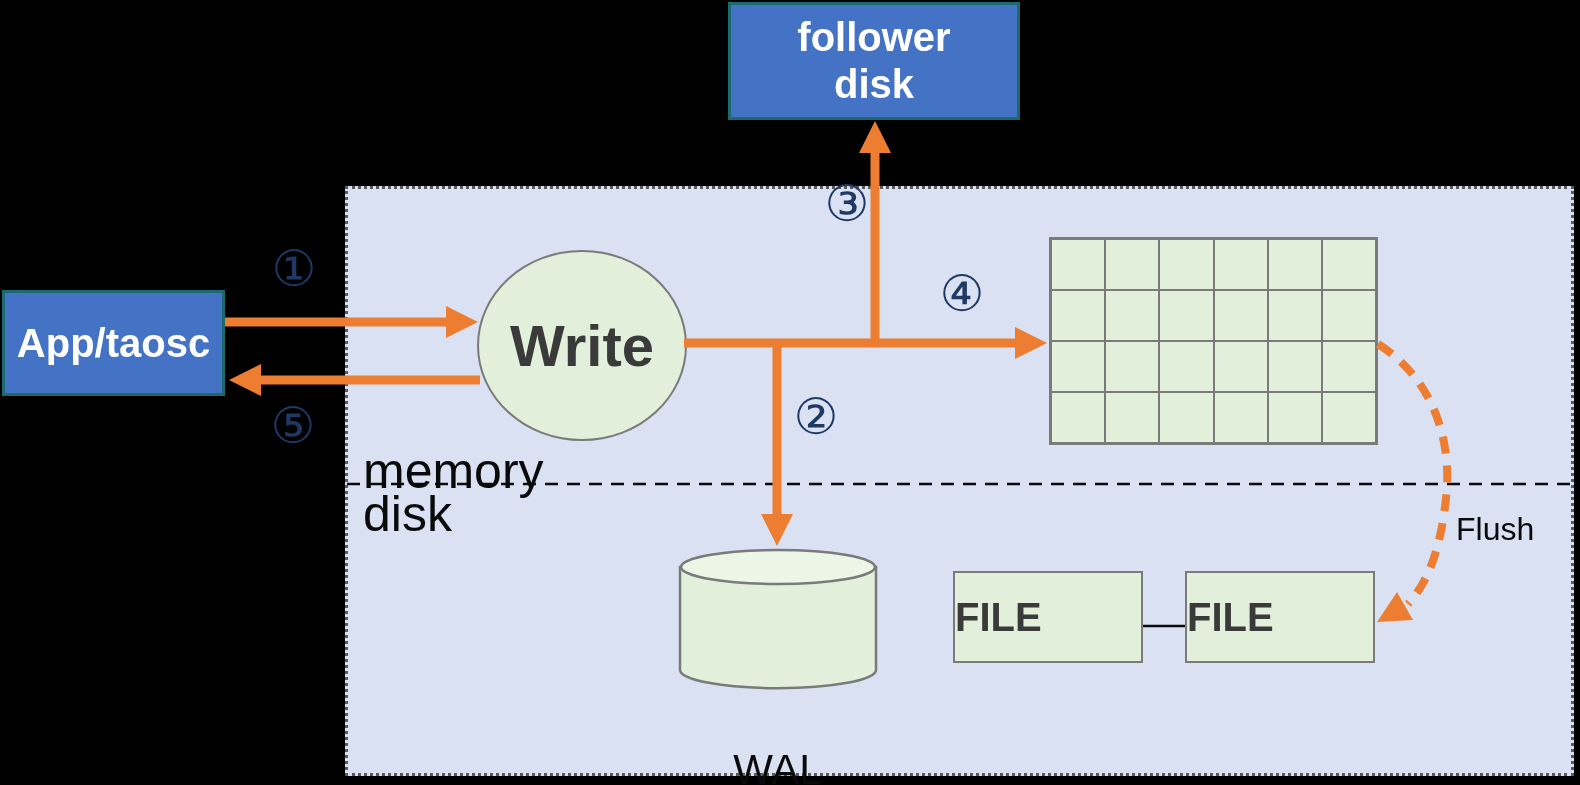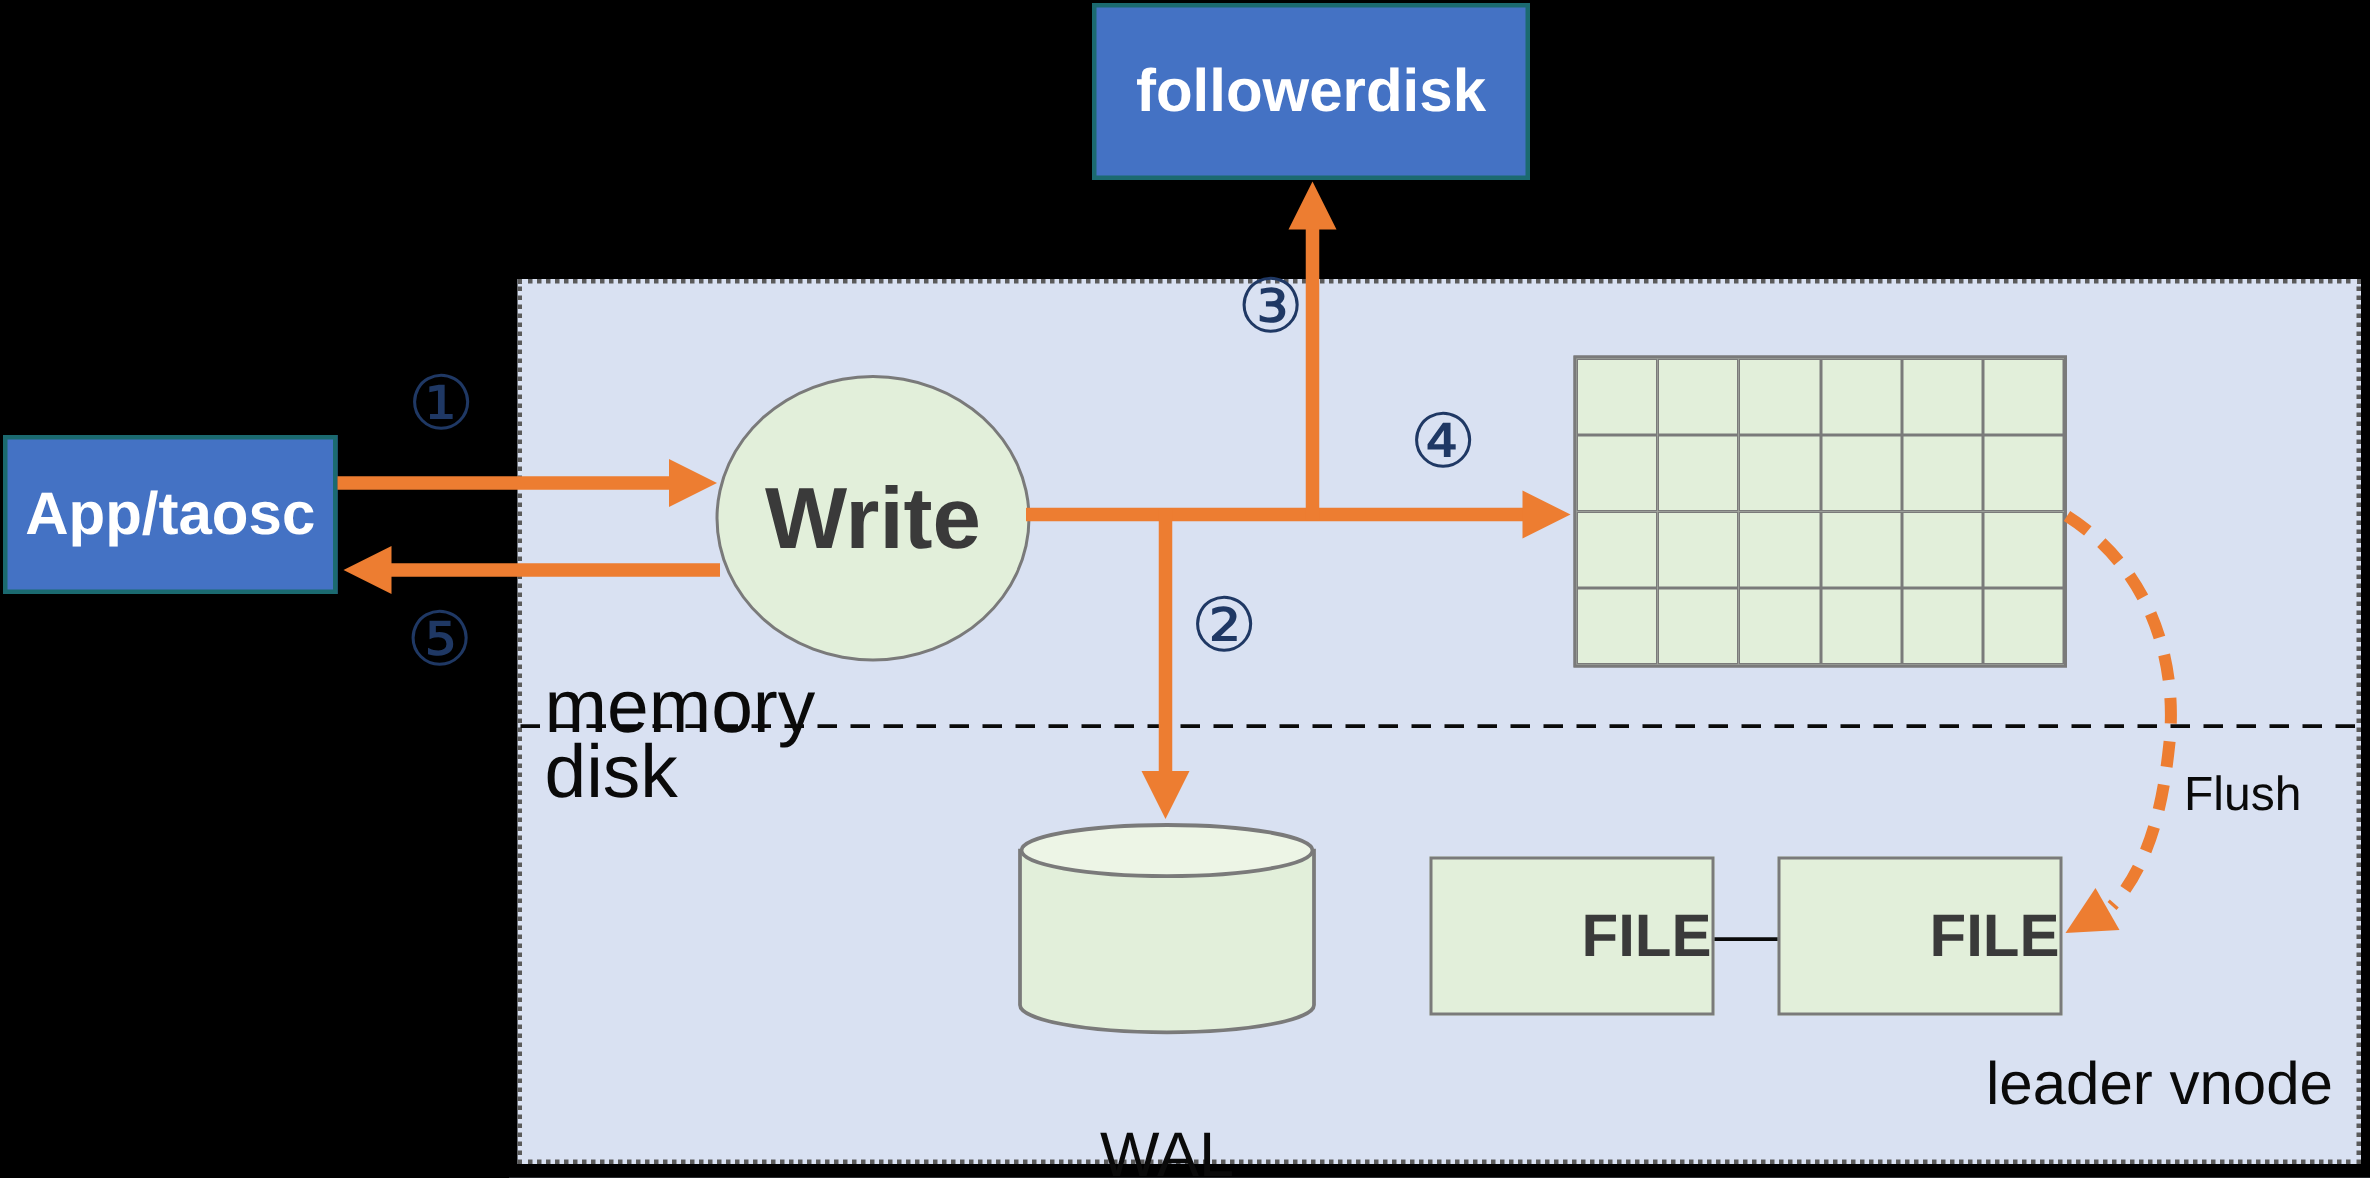--- a/index.html
+++ b/index.html
@@ -20,21 +20,21 @@
     background: var(--lavender, #D9E1F2);
     border: 3px dotted #5a5a5a;
   }
 
   
   .blue-node {
     background: var(--blue, #4472C4);
     border: 3px solid var(--teal, #1B6A70);
     color: #fff;
     font-weight: bold;
-    display: flex; flex-direction: row;
+    display: flex; flex-direction: column;
     align-items: center; justify-content: center;
     text-align: center;
     font-size: 40px; line-height: 47px;
   }
   .app-node { left: 2px; top: 290px; width: 223px; height: 106px; }
   .follower-node { left: 728px; top: 2px; width: 292px; height: 118px; }
 
   
   .write-circle {
     left: 477px; top: 250px; width: 210px; height: 191px;
@@ -54,24 +54,24 @@
     border: 2px solid var(--gray, #7A7A7A);
     background: var(--gray, #7A7A7A);
   }
   .memtable .cell {
     background: var(--green, #E2EFDA);
     border: 1px solid var(--gray, #7A7A7A);
   }
 
   
   .file-box {
-    width: 190px; height: 106px;
+    width: 190px; height: 92px;
     background: var(--green, #E2EFDA);
     border: 2.5px solid var(--gray, #7A7A7A);
-    display: flex; align-items: center; justify-content: flex-end;
+    display: flex; align-items: center; justify-content: flex-start;
     font-size: 40px; font-weight: bold; color: var(--ink, #3A3A3A);
   }
   .file-left  { left: 953px;  top: 571px; }
   .file-right { left: 1185px; top: 571px; }
 
   
   .ann { color: #0a0a0a; font-size: 50px; line-height: 1.1; white-space: nowrap; }
   .memory-label { left: 363px; top: 444px; }
   .disk-label   { left: 363px; top: 487px; text-align: center; }
   .wal-label    { left: 678px; top: 706px; width: 200px; text-align: center; font-size: 42px; margin-top: 41px; }
@@ -181,21 +181,20 @@
     <polygon class="ohead" points="875,121 859,153 891,153"></polygon>
 
     <path class="odash" d="M 1378 344 C 1438 382, 1452 448, 1446 498 C 1441 545, 1430 580, 1408 604"></path>
     <polygon class="ohead" points="1377,622 1397,592 1413,620"></polygon>
   </svg>
 
   <div class="abs ann memory-label">memory</div>
   <div class="abs ann disk-label">disk</div>
   <div class="abs ann wal-label">WAL</div>
   <div class="abs ann flush-label">Flush</div>
-  <div class="abs ann leader-label">leader vnode</div>
 
   <span class="abs step step1">①</span>
   <span class="abs step step2">②</span>
   <span class="abs step step3">③</span>
   <span class="abs step step4">④</span>
   <span class="abs step step5">⑤</span>
 
 </div>
 
 </body></html>

